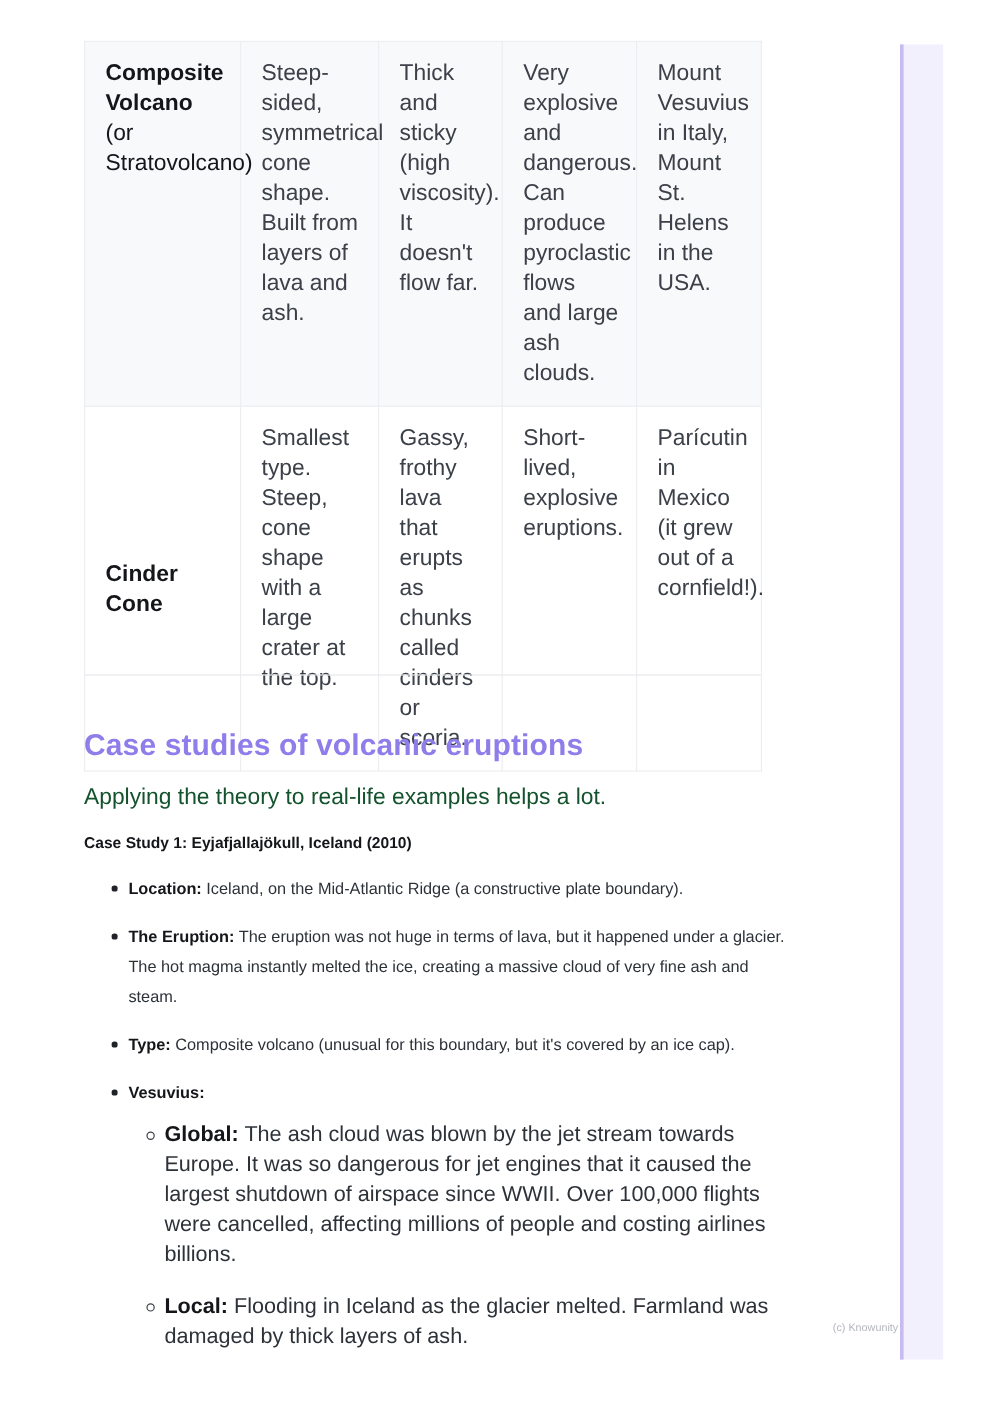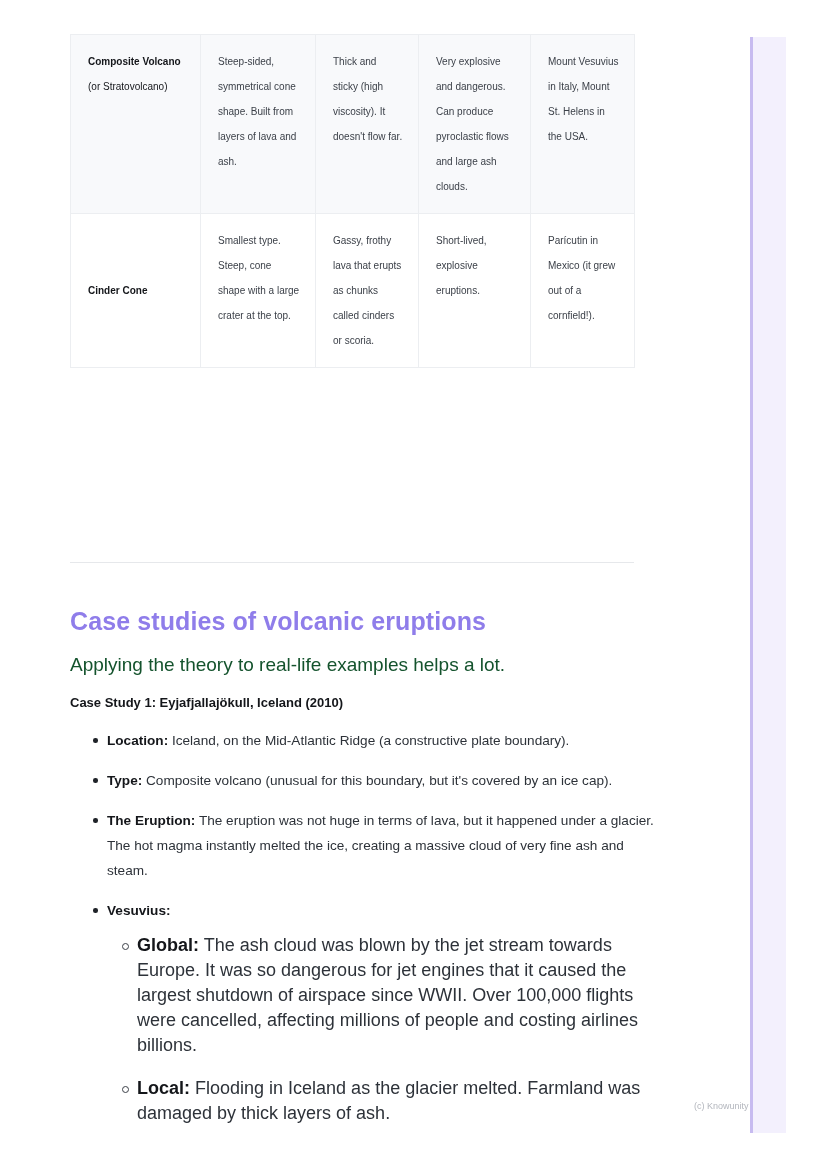--- a/index.html
+++ b/index.html
@@ -56,21 +56,21 @@
     border-collapse: collapse;
     width: 564px;
     table-layout: fixed;
     background: #ffffff;
     border: 1px solid #eceef1;
     border-radius: 6px;
   }
   table.cmp td {
     border: 1px solid #eceef1;
     padding: 14px 14px 14px 17px;
-    font-size: 10px;
+    font-size: 19px;
     line-height: 25px;
     color: #3c4149;
     vertical-align: top;
     font-weight: 400;
   }
   table.cmp tr.row-shaded td {
     background: #f8f9fb;
   }
   table.cmp td.name-cell {
     vertical-align: top;
@@ -236,24 +236,24 @@
 
   <p class="lede">Applying the theory to real-life examples helps a lot.</p>
 
   <p class="case-title">Case Study 1: Eyjafjallajökull, Iceland (2010)</p>
 
   <ul class="bullets">
     <li>
       <b>Location:</b><span> Iceland, on the Mid-Atlantic Ridge (a constructive plate boundary).</span>
     </li>
     <li>
+      <b>The Eruption:</b><span> The eruption was not huge in terms of lava, but it happened under a glacier. The hot magma instantly melted the ice, creating a massive cloud of very fine ash and steam.</span>
+    </li>
+    <li>
       <b>Type:</b><span> Composite volcano (unusual for this boundary, but it's covered by an ice cap).</span>
-    </li>
-    <li>
-      <b>The Eruption:</b><span> The eruption was not huge in terms of lava, but it happened under a glacier. The hot magma instantly melted the ice, creating a massive cloud of very fine ash and steam.</span>
     </li>
     <li>
       <b>Vesuvius:</b><span></span>
       <ul class="sub">
         <li>
           <b>Global:</b><span> The ash cloud was blown by the jet stream towards Europe. It was so dangerous for jet engines that it caused the largest shutdown of airspace since WWII. Over 100,000 flights were cancelled, affecting millions of people and costing airlines billions.</span>
         </li>
         <li>
           <b>Local:</b><span> Flooding in Iceland as the glacier melted. Farmland was damaged by thick layers of ash.</span>
         </li>

